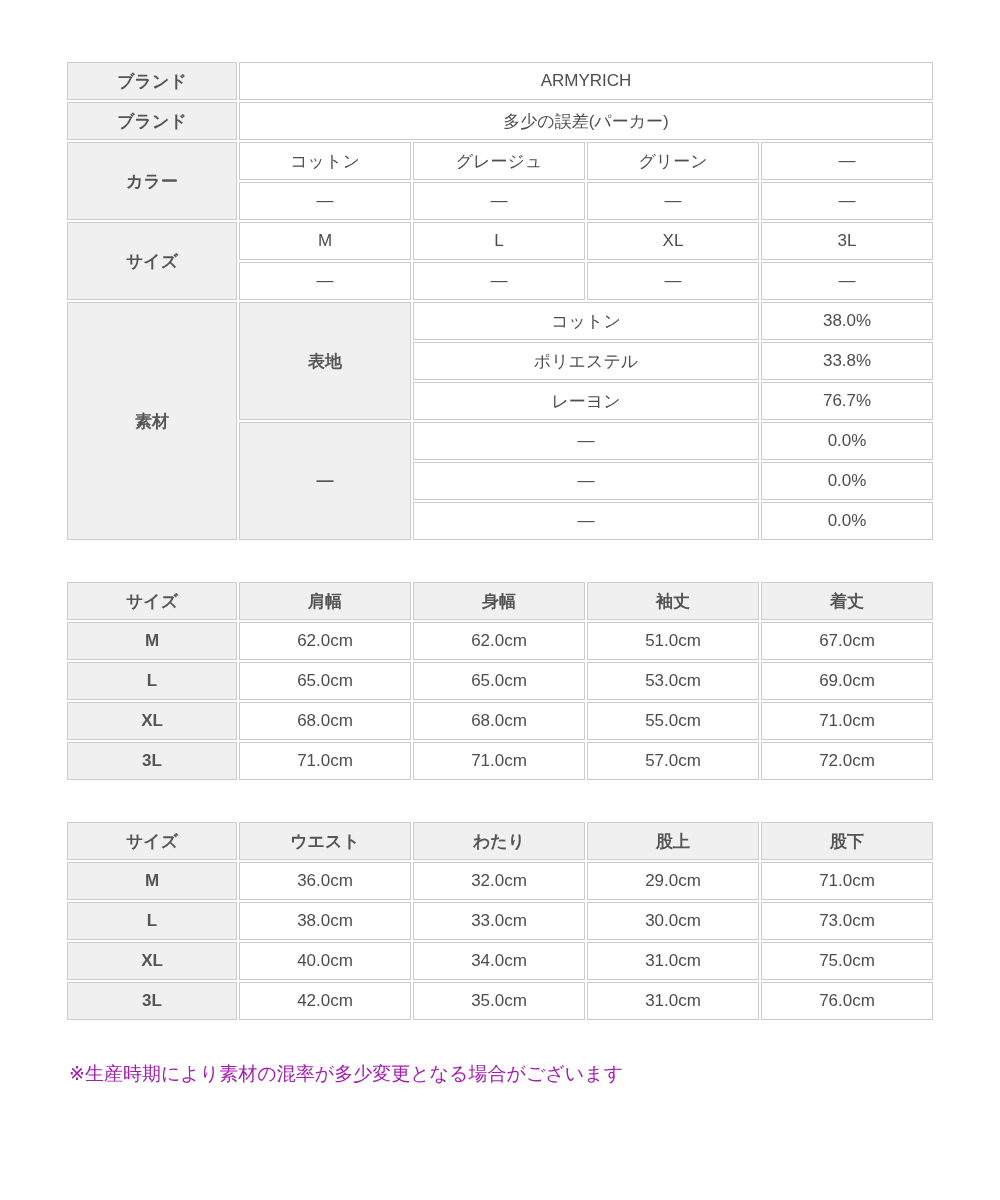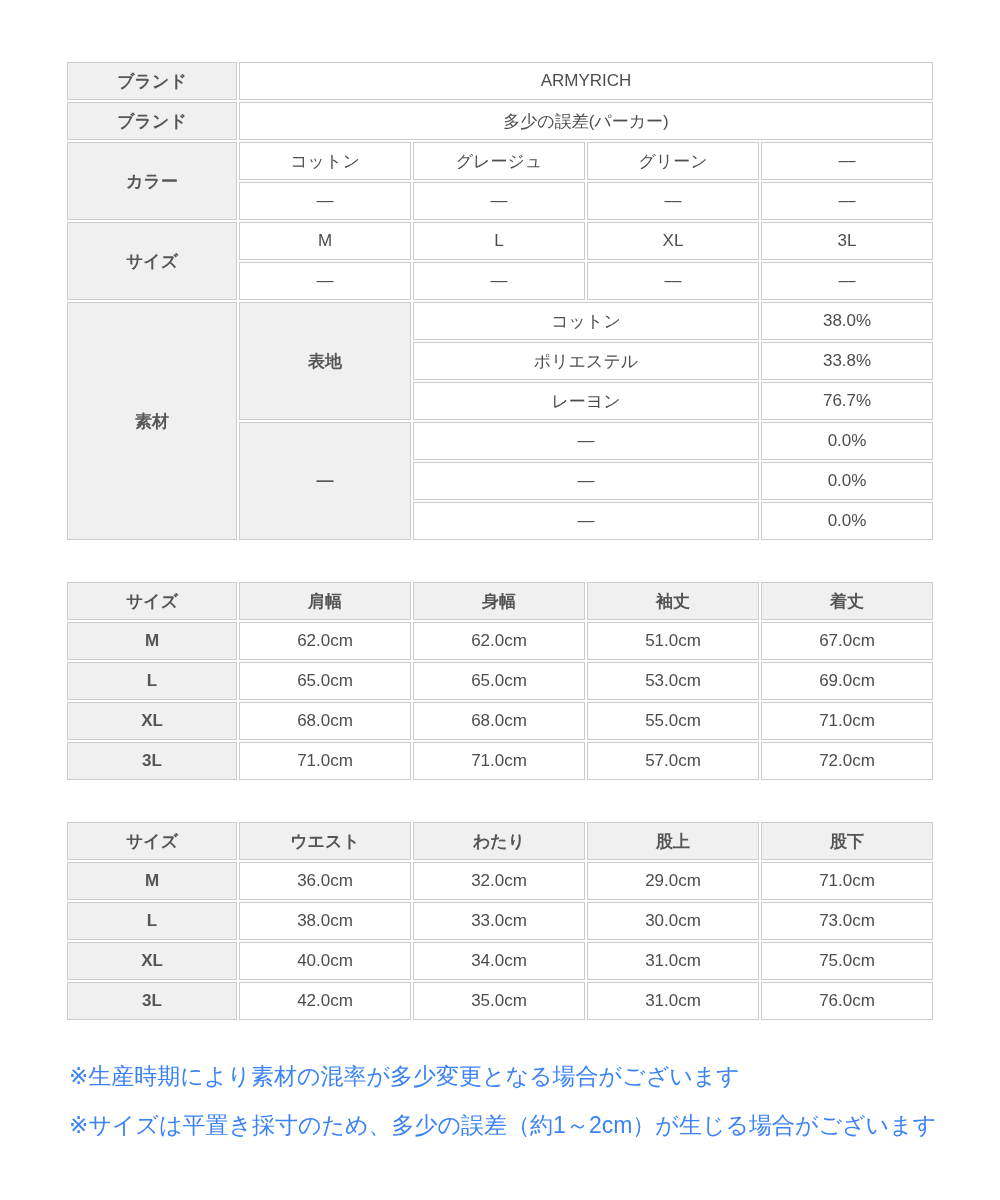--- a/index.html
+++ b/index.html
@@ -39,22 +39,22 @@
   }
   .tbl td {
     background: #ffffff;
     color: #4d4d4d;
     font-weight: normal;
   }
   .gap1 { margin-top: 0; }
   .gap2 { margin-top: 38px; }
   .notes { margin-top: 40px; }
   .note {
-    color: #3b82f6;
-    font-size: 23px;
+    color: #a21caf;
+    font-size: 19px;
     line-height: 1.25;
     margin: 0 0 20px 4px;
     white-space: nowrap;
   }
 </style>
 </head>
 <body>
 
 <div class="page">
 
@@ -220,16 +220,15 @@
         <td>42.0cm</td>
         <td>35.0cm</td>
         <td>31.0cm</td>
         <td>76.0cm</td>
       </tr>
     </tbody>
   </table>
 
   <div class="notes">
     <p class="note">※生産時期により素材の混率が多少変更となる場合がございます</p>
-    <p class="note">※サイズは平置き採寸のため、多少の誤差（約1～2cm）が生じる場合がございます</p>
   </div>
 
 </div>
 
 </body></html>

